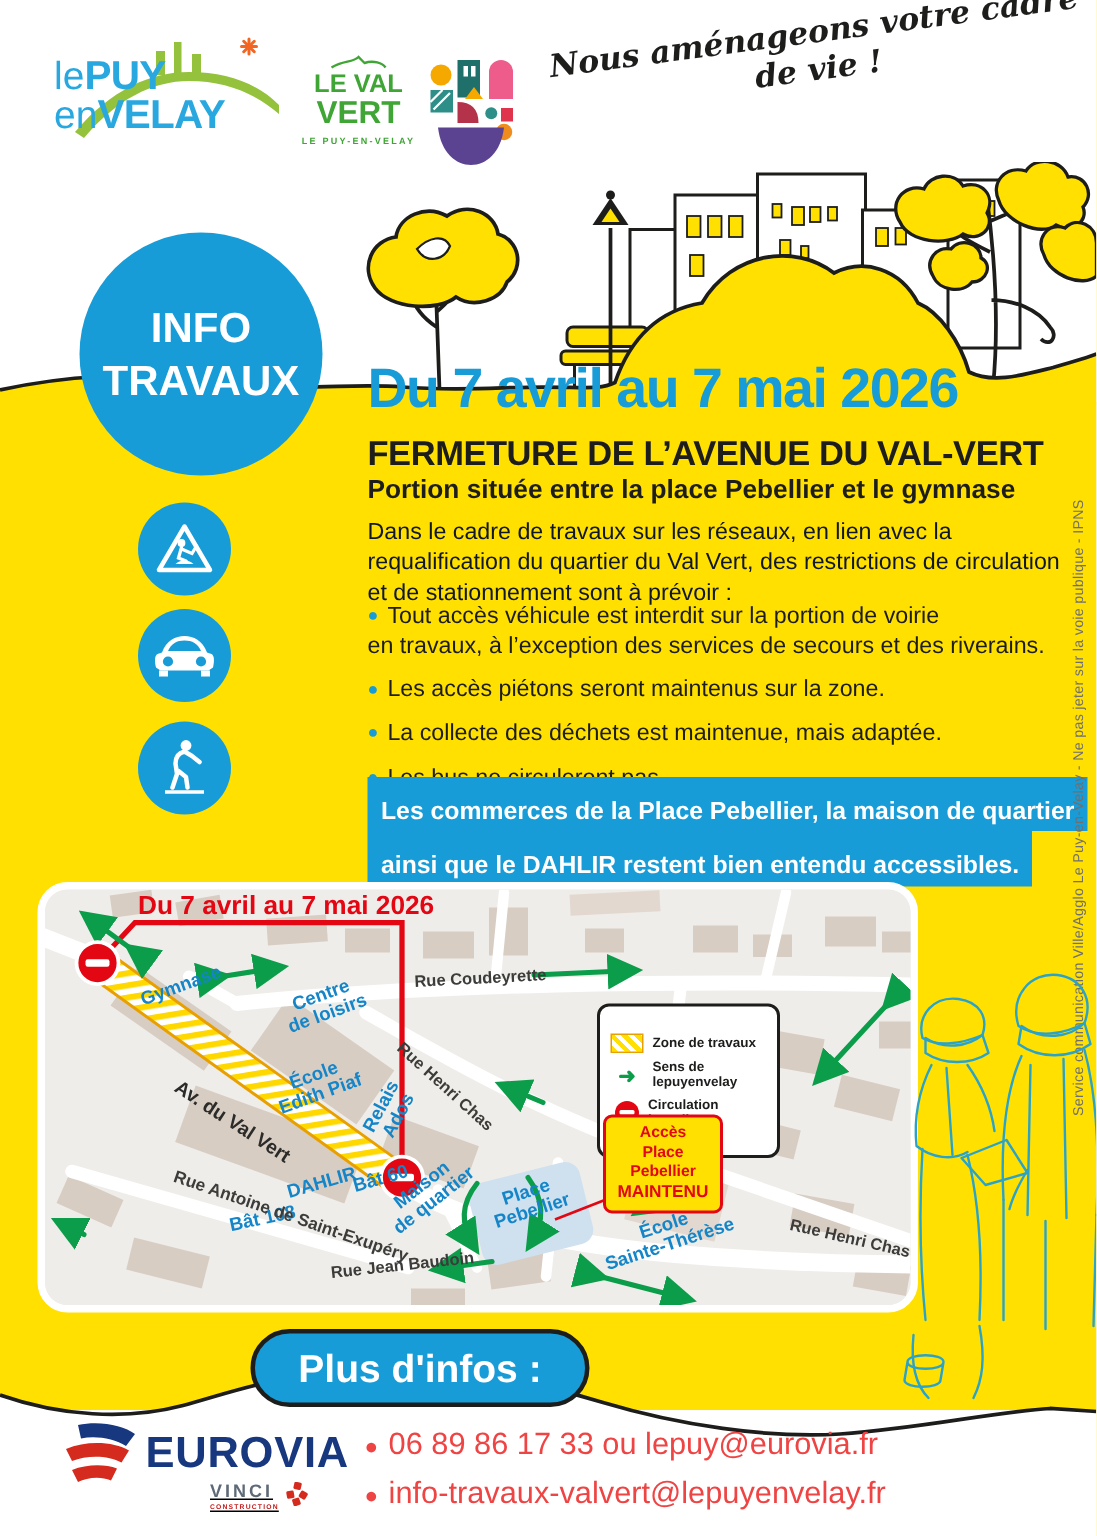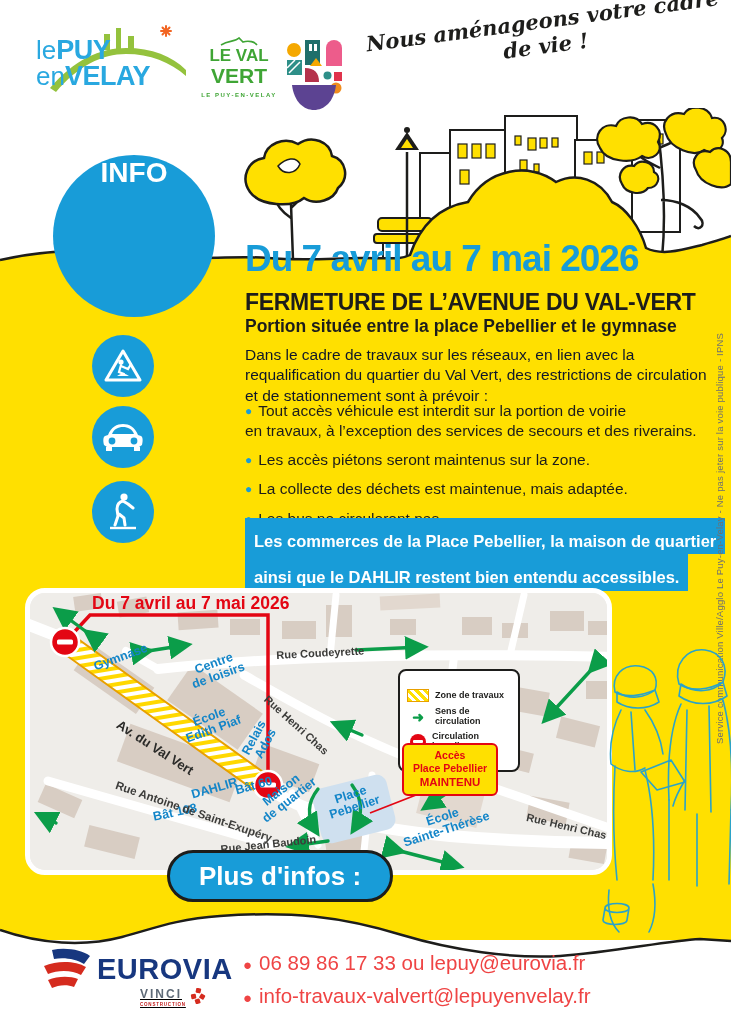--- a/index.html
+++ b/index.html
@@ -22,21 +22,21 @@
              font-size:21px; color:#1d1d1b; transform:rotate(-7.5deg); text-align:center; }
 
   
   #yellow-band { left:0; top:268px; width:731px; height:672px; background:#FFE000; }
   #skyline { left:0; top:108px; width:731px; height:162px; }
   #bottomwave { left:0; top:900px; width:731px; height:124px; }
 
   
   #info-badge { left:53px; top:155px; width:162px; height:162px; border-radius:50%;
                 background:#189CD8; color:#fff; text-align:center; font-weight:800;
-                display:flex; flex-direction:row; justify-content:center; line-height:1.25; }
+                display:flex; flex-direction:column; justify-content:center; line-height:1.25; }
   #info-badge .b1 { font-size:28px; }
   #info-badge .b2 { font-size:28px; }
 
   
   .icon-circle { width:62px; height:62px; border-radius:50%; background:#189CD8;
                  display:flex; align-items:center; justify-content:center; left:92px; }
   #icon-works { top:335px; } #icon-car { top:406px; } #icon-ped { top:481px; }
 
   
   #date-title { left:245px; top:238px; font-size:37px; font-weight:800; color:#189CD8; letter-spacing:-1px; }
@@ -64,31 +64,31 @@
             border:2px solid #1d1d1b; border-radius:8px; padding:18px 7px; }
   .leg-row { display:flex; align-items:center; gap:6px; margin-bottom:5px; }
   .leg-row:last-child { margin-bottom:0; }
   .leg-label { font-size:9px; font-weight:800; color:#1d1d1b; line-height:1.1; white-space:pre-line; }
   .leg-swatch { width:22px; height:13px; flex:0 0 22px; border:1.5px solid #E8A000;
                 background:repeating-linear-gradient(45deg,#FFE000 0 3px,#fff 3px 6px); }
   .leg-arrow { width:22px; flex:0 0 22px; color:#0B9D49; font-weight:800; font-size:14px; text-align:center; }
   .leg-noentry { width:16px; height:16px; flex:0 0 16px; margin-left:3px; border-radius:50%;
                  background:#E30613; position:relative; }
   .leg-noentry::after { content:""; position:absolute; left:3px; top:6.5px; width:10px; height:3px; background:#fff; border-radius:1px; }
-  #access-box { position:absolute; left:372px; top:150px; width:96px; background:#FFE000;
+  #access-box { position:absolute; left:372px; top:150px; width:80px; background:#FFE000;
                 border:2.5px solid #E30613; border-radius:6px; padding:4px 2px; text-align:center;
                 color:#E30613; font-weight:800; font-size:10.5px; line-height:1.25; }
 
   
   #side-note { right:6px; top:292px; height:452px; writing-mode:vertical-rl; transform:rotate(180deg);
                font-size:9.5px; color:#6f6f6f; letter-spacing:0.2px; }
   #workers { left:601px; top:640px; width:130px; height:295px; }
 
   
-  #infos-pill { left:167px; top:850px; width:226px; height:52px; background:#189CD8;
+  #infos-pill { left:167px; top:886px; width:226px; height:52px; background:#189CD8;
                 border:3.5px solid #1d1d1b; border-radius:27px; color:#fff; font-weight:800;
                 font-size:26px; display:flex; align-items:center; justify-content:center;text-align:center; }
   #eurovia { left:38px; top:948px; width:60px; height:52px; }
   #eurovia-text { left:97px; top:953px; font-size:29px; font-weight:800; color:#17377F; letter-spacing:0.5px; }
   #vinci { left:140px; top:988px; display:flex; align-items:flex-start; gap:4px;text-decoration:underline; }
   #vinci .vname { font-size:12px; font-weight:800; color:#5E6A77; letter-spacing:2px; line-height:1; }
   #vinci .vsub  { font-size:4.5px; font-weight:700; color:#C21A1A; letter-spacing:0.8px; text-align:right; margin-top:2px; }
   .contact { position:absolute; left:243px; font-size:20.5px; font-weight:400; color:#ef4444; }
   #contact1 { top:951px; } #contact2 { top:984px; }
   .cdot { font-size:15px; margin-right:7px; }
@@ -198,20 +198,21 @@
       <circle cx="41.5" cy="37.5" r="4" fill="#2E8F88"></circle>
     <rect x="48" y="34" width="8" height="9" fill="#E0334C"></rect>
     <circle cx="50" cy="50" r="5.5" fill="#F08C1E"></circle>
     <path d="M6,47 L50,47 C48,64 38,72 28,72 C18,72 8,64 6,47 Z" fill="#5C4392"></path>
   </svg>
 
   <div id="tagline" class="abs">Nous aménageons votre cadre de vie !</div>
 
   <div id="info-badge" class="abs">
     <div class="b1">INFO</div>
+    <div class="b2">TRAVAUX</div>
   </div>
 
   <div id="icon-works" class="icon-circle abs">
     <svg width="40" height="38" viewBox="0 0 40 38">
       <path d="M20,4 L37,33 L3,33 Z" fill="none" stroke="#fff" stroke-width="3" stroke-linejoin="round"></path>
       <circle cx="18" cy="15" r="2.6" fill="#fff"></circle>
       <path d="M18,18 L16,25 L21,27 M18,19 L25,22 L28,17" stroke="#fff" stroke-width="2.2" fill="none" stroke-linecap="round"></path>
       <path d="M14,29 q6,-5 12,0 Z" fill="#fff"></path>
     </svg>
   </div>
@@ -368,21 +369,21 @@
     <span class="streetlabel" style="left:190px;top:250px;transform:rotate(-6deg);">Rue Jean Baudoin</span>
 
     <div id="legend">
       <div class="leg-row">
         <span class="leg-swatch"></span>
         <span class="leg-label">Zone de travaux</span>
       </div>
       <div class="leg-row">
         <span class="leg-arrow">➜</span>
         <span class="leg-label">Sens de
-circulation</span>
+lepuyenvelay</span>
       </div>
       <div class="leg-row">
         <span class="leg-noentry"></span>
         <span class="leg-label">Circulation
 interdite</span>
       </div>
     </div>
 
     <div id="access-box">
       <div>Accès</div>

